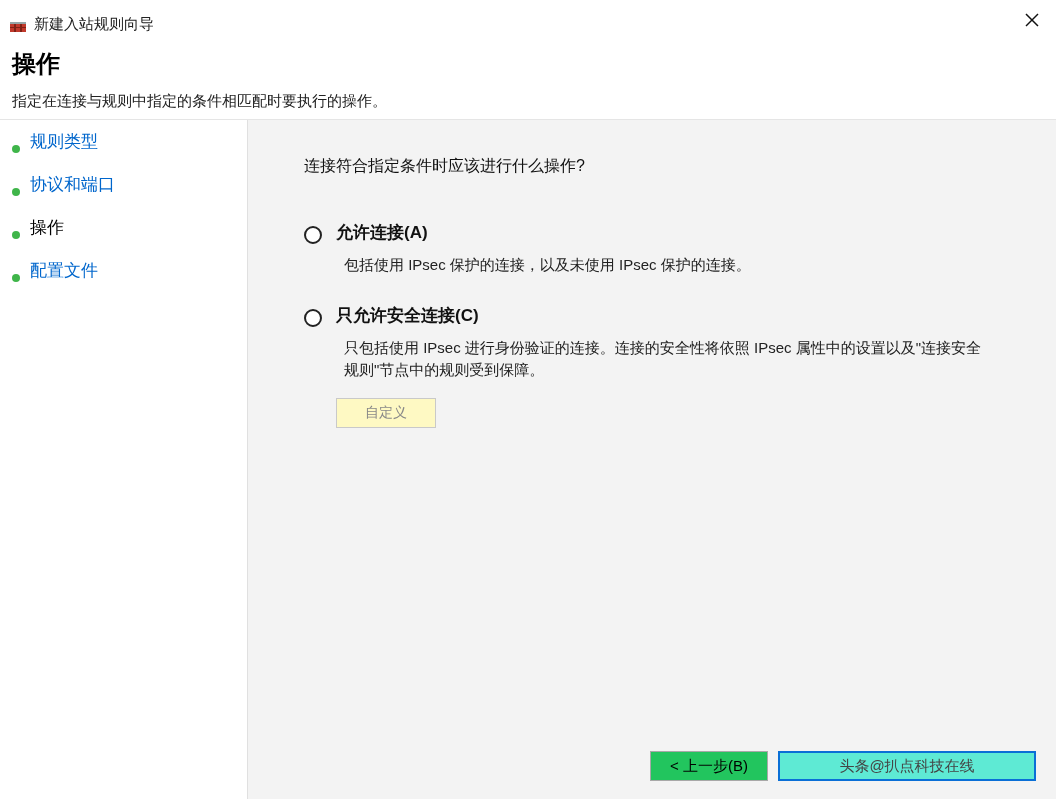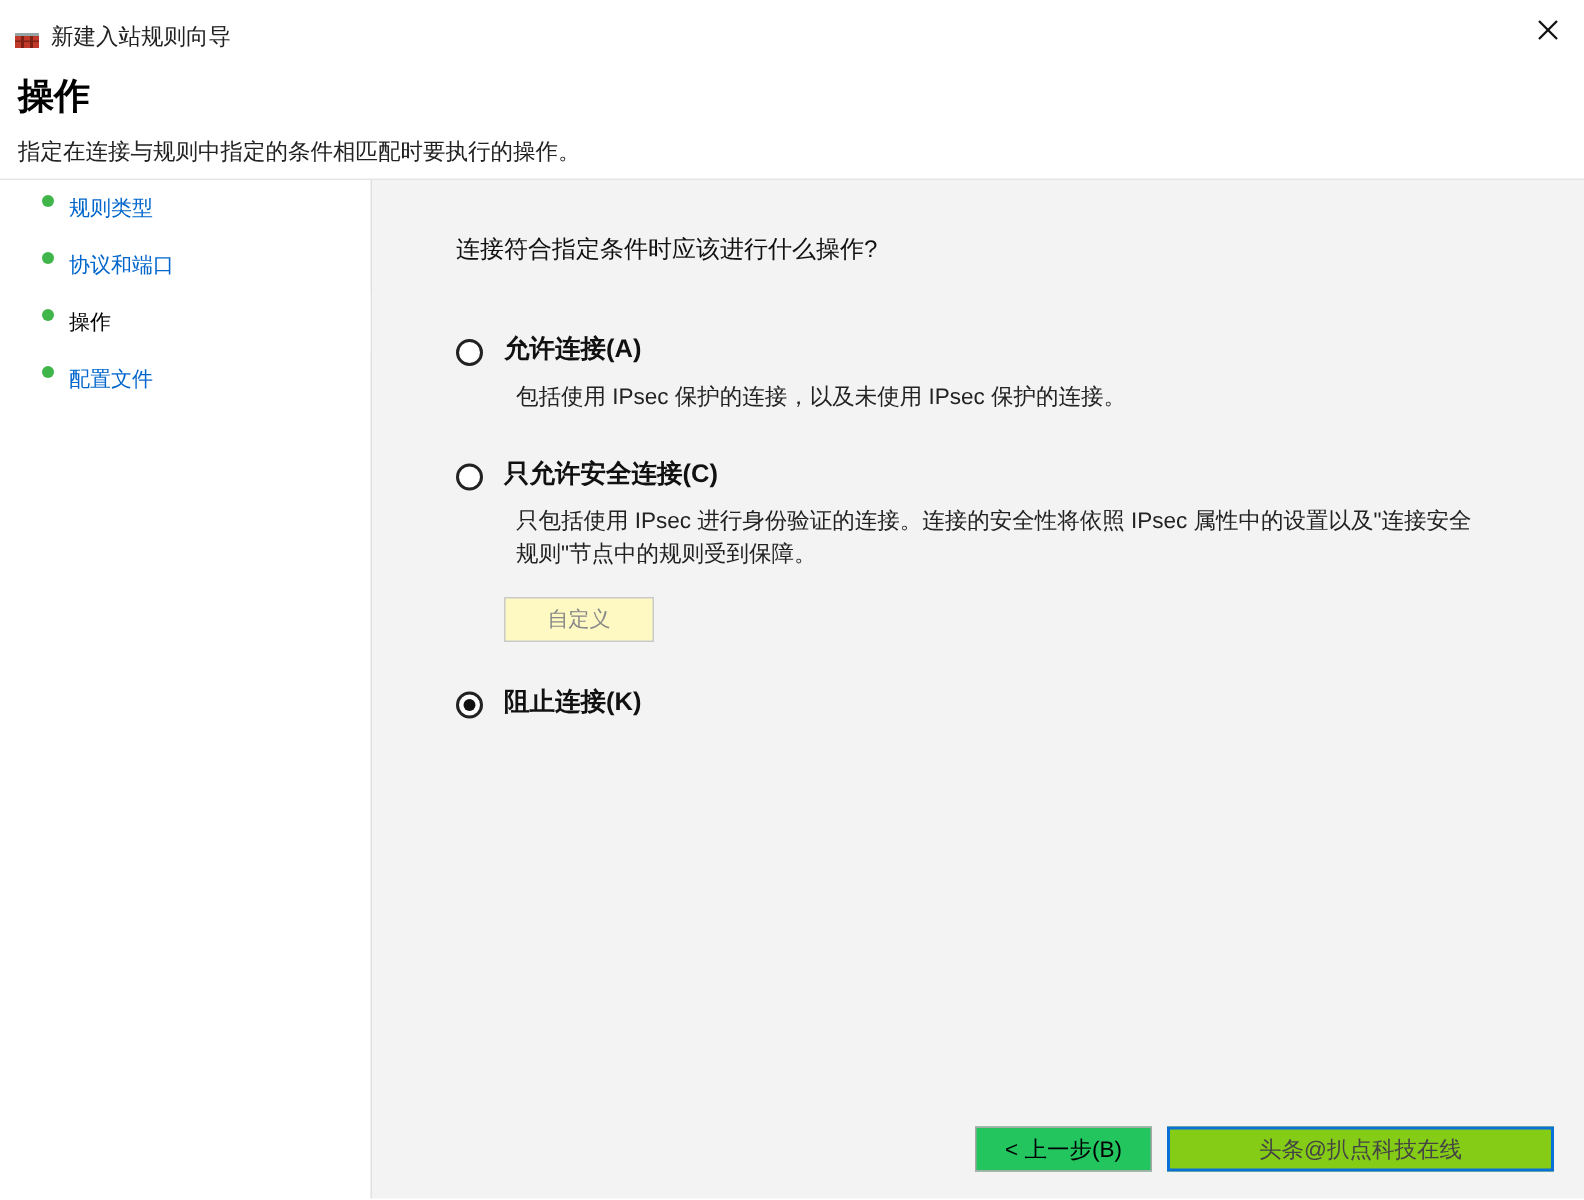--- a/index.html
+++ b/index.html
@@ -61,23 +61,23 @@
   }
   .steps-title {
     font-size: 16px;
     font-weight: 700;
     padding: 10px 10px 8px 8px;
     background: linear-gradient(#fdfdfd,#e8e8e8);
     border-bottom: 1px solid #d4d4d4;
   }
   .step-item {
     display: flex;
-    align-items: flex-start;
-    padding: 10px 28px;
-    font-size: 14px;
+    align-items: flex-end;
+    padding: 10px 12px;
+    font-size: 17px;
     cursor: pointer;
   }
   .step-item .bullet {
     width: 8px; height: 8px;
     background: #3fb54a;
     border-radius: 50%;
     margin-right: 10px;
     flex-shrink: 0;
   }
   .step-item.link { color: #0066cc; }
@@ -156,21 +156,21 @@
     font-size: 15px;
     font-family: inherit;
     cursor: pointer;
     display: flex;
     align-items: center;
     justify-content: center;
     gap: 4px;
   }
   .nav-btn.primary {
     border: 2px solid #0a6fd6;
-    background: #84cc16;
+    background: #5eead4;
     min-width: 258px;
   }
   .watermark-next {
     font-size: 15px;
     color: #444;
   }
 </style>
 </head>
 <body>
 
@@ -233,26 +233,20 @@
 
     <div class="option">
       <div class="opt-row">
         <span class="radio"></span>
         <span class="opt-label">只允许安全连接(C)</span>
       </div>
       <div class="opt-desc">只包括使用 IPsec 进行身份验证的连接。连接的安全性将依照 IPsec 属性中的设置以及"连接安全规则"节点中的规则受到保障。</div>
       <button class="customize-btn" disabled="">自定义</button>
     </div>
 
-    <div class="option">
-      <div class="opt-row">
-        <span class="radio selected"></span>
-        <span class="opt-label">阻止连接(K)</span>
-      </div>
-    </div>
 
     <div class="footer">
       <button class="nav-btn">&lt; 上一步(B)</button>
       <button class="nav-btn primary">
         <span class="watermark-next">头条@扒点科技在线</span>
       </button>
     </div>
 
   </div>
 </div>

